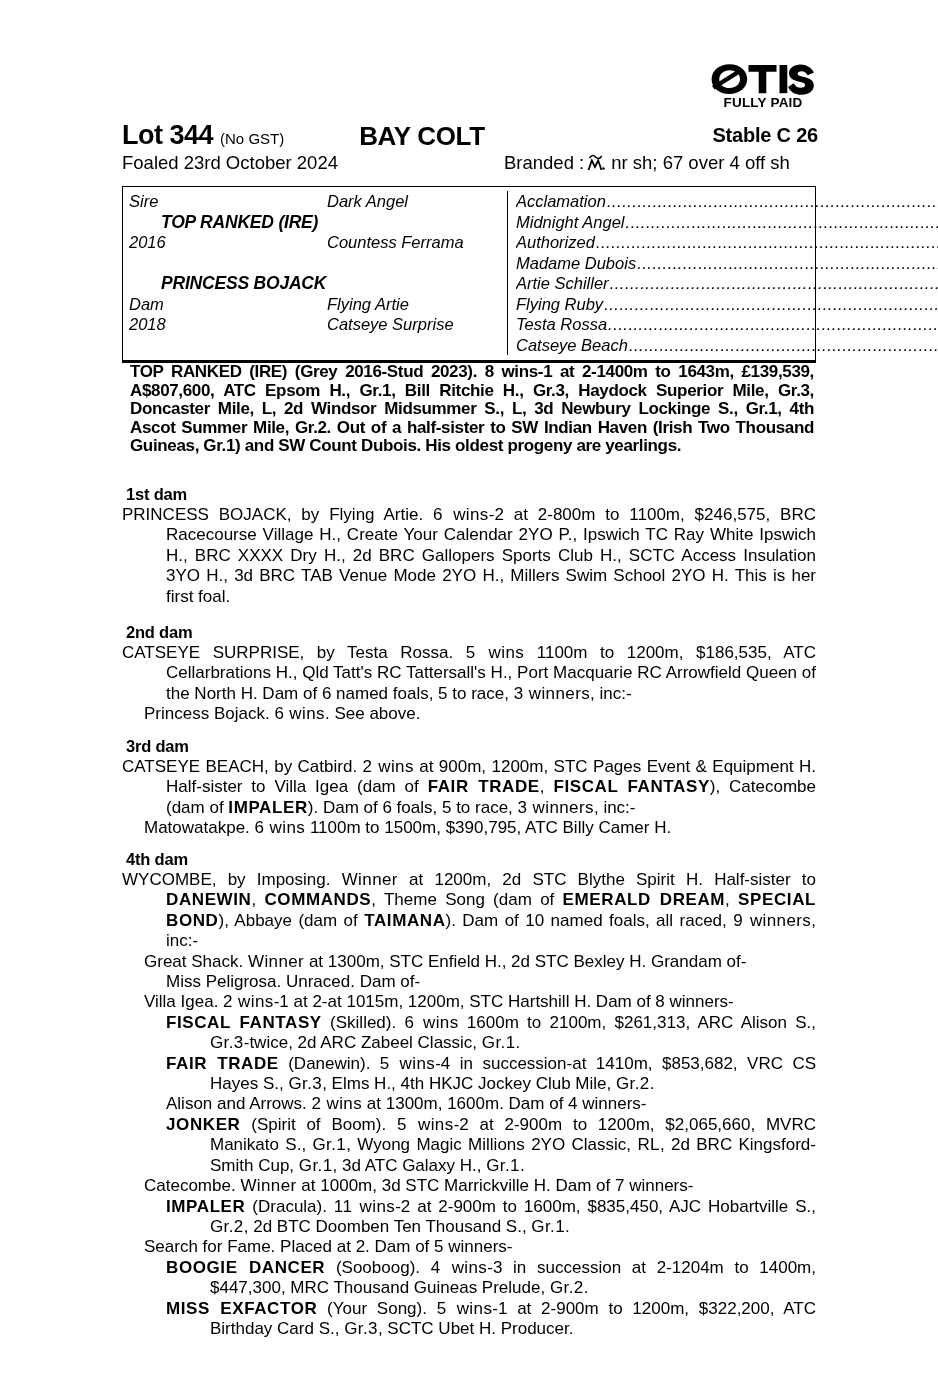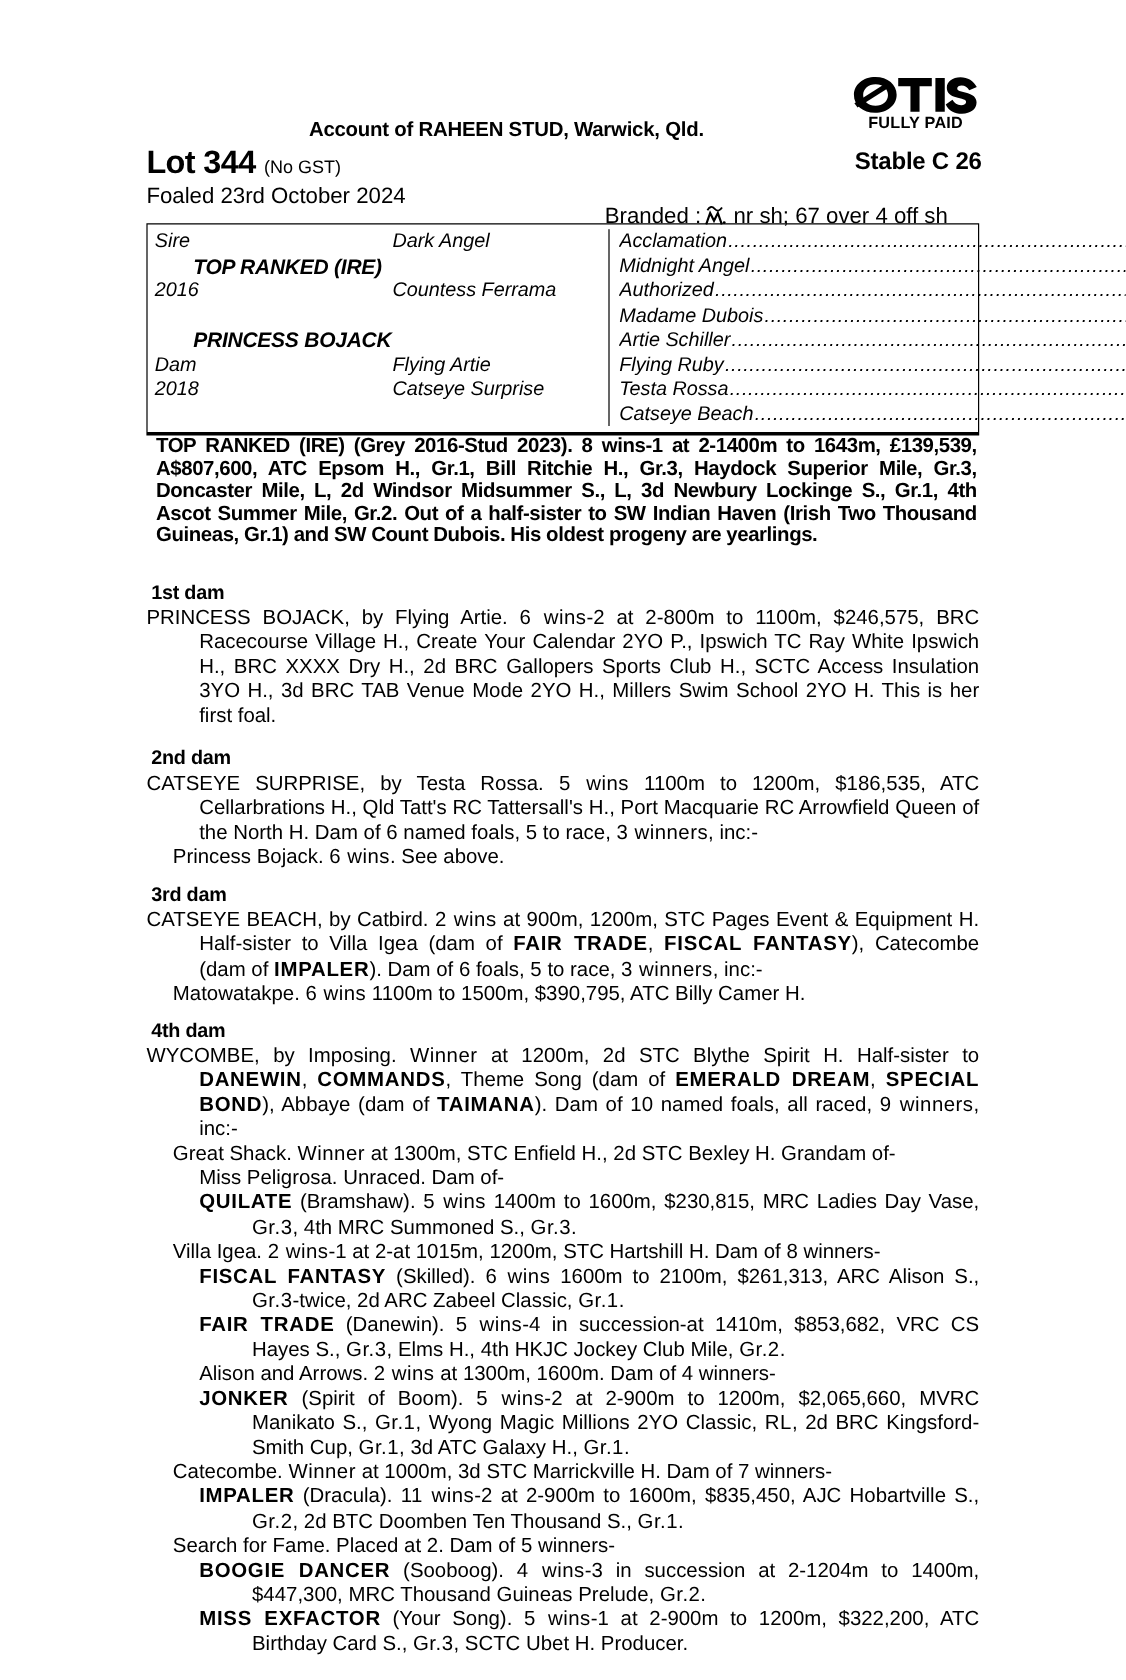--- a/index.html
+++ b/index.html
@@ -110,21 +110,20 @@
     white-space: nowrap;
   }
   .branded {
     position: absolute;
     left: 382px;
     top: 0;
     font-size: 18.5px;
     white-space: nowrap;
     display: flex;
     align-items: baseline;
-    margin-top: 17px;
   }
   .brand-glyph {
     display: inline-block;
     width: 22px;
     height: 17px;
     margin: 0 2px 0 3px;
     position: relative;
     top: 2px;
   }
 
@@ -248,27 +247,27 @@
           <path d="M2.0 24.0 L30.5 6.0 L33.2 9.4 L4.6 27.6 Z"></path>
           <path d="M38.5 3.0 H66.5 V9.8 H56.3 V31.2 H48.7 V9.8 H38.5 Z"></path>
           <path d="M69.5 3.0 H77.3 V31.2 H69.5 Z"></path>
           <path d="M104.0 10.6 c-2.6-5.2-7.6-8.2-13.6-8.2-6.6 0-11.4 3.6-11.4 8.7 0 4.3 2.8 6.8 9.2 8.4 l3.3 0.8 c2.6 0.7 3.6 1.4 3.6 2.7 0 1.6-1.7 2.7-4.2 2.7-3.2 0-5.6-1.5-7.2-4.5 l-5.6 3.8 c2.6 5.3 7.1 7.8 13.6 7.8 7.2 0 12.1-3.8 12.1-9.3 0-4.4-2.8-6.9-9.5-8.5 l-3.2-0.8 c-2.5-0.6-3.4-1.2-3.4-2.5 0-1.4 1.5-2.4 3.7-2.4 2.7 0 4.8 1.3 6.3 3.9 Z"></path>
         </g>
       </svg>
     </span>
     <span class="logo-sub">FULLY PAID</span>
   </div>
 
-  <div class="account-line">Account of RAHEEN STUD, Warwick, Qld.</div>
 
   <div class="row-main">
     <div class="lot-no">
       <span>Lot 344</span>
       <span class="gst">(No GST)</span>
     </div>
+    <div class="colour-sex">BAY COLT</div>
     <div class="stable">Stable C 26</div>
   </div>
 
   <div class="row-sub">
     <div class="foaled">Foaled 23rd October 2024</div>
     <div class="branded">
       <span>Branded :</span>
       <span class="brand-glyph">
         <svg width="22" height="17" viewBox="0 0 22 17" xmlns="http://www.w3.org/2000/svg">
           <path d="M2.5 4.2 C4.5 0.8, 6.6 0.8, 8.6 3.0 C10.6 5.2, 12.7 5.2, 14.7 2.0" stroke="#000" stroke-width="1.5" fill="none"></path>
@@ -367,21 +366,20 @@
   <div class="sec" id="sec-3">
       <div class="dam-head">3rd dam</div>
       <p class="blk hang1"><span>CATSEYE BEACH, by Catbird. </span><span class="kw">2 wins</span><span> at 900m, 1200m, STC Pages Event &amp; Equipment H. Half-sister to Villa Igea (dam of </span><span class="nm">FAIR TRADE</span><span>, </span><span class="nm">FISCAL FANTASY</span><span>), Catecombe (dam of </span><span class="nm">IMPALER</span><span>). Dam of 6 foals, 5 to race, </span><span class="kw">3 winners</span><span>, inc:-</span></p>
       <p class="blk lvl1"><span>Matowatakpe. </span><span class="kw">6 wins</span><span> 1100m to 1500m, $390,795, ATC Billy Camer H.</span></p>
     </div>
   <div class="sec" id="sec-4">
       <div class="dam-head">4th dam</div>
       <p class="blk hang1"><span>WYCOMBE, by Imposing. </span><span class="kw">Winner</span><span> at 1200m, 2d STC Blythe Spirit H. Half-sister to </span><span class="nm">DANEWIN</span><span>, </span><span class="nm">COMMANDS</span><span>, Theme Song (dam of </span><span class="nm">EMERALD DREAM</span><span>, </span><span class="nm">SPECIAL BOND</span><span>), Abbaye (dam of </span><span class="nm">TAIMANA</span><span>). Dam of 10 named foals, all raced, </span><span class="kw">9 winners</span><span>, inc:-</span></p>
       <p class="blk lvl1"><span>Great Shack. </span><span class="kw">Winner</span><span> at 1300m, STC Enfield H., 2d STC Bexley H. Grandam of-</span></p>
       <p class="blk lvl2"><span>Miss Peligrosa. Unraced. Dam of-</span></p>
-      <p class="blk lvl2"><span class="nm">QUILATE</span><span> (Bramshaw). </span><span class="kw">5 wins</span><span> 1400m to 1600m, $230,815, MRC Ladies Day Vase, </span><span class="kw">Gr.3</span><span>, 4th MRC Summoned S., </span><span class="kw">Gr.3</span><span>.</span></p>
       <p class="blk lvl1"><span>Villa Igea. </span><span class="kw">2 wins</span><span>-1 at 2-at 1015m, 1200m, STC Hartshill H. Dam of 8 winners-</span></p>
       <p class="blk lvl2"><span class="nm">FISCAL FANTASY</span><span> (Skilled). </span><span class="kw">6 wins</span><span> 1600m to 2100m, $261,313, ARC Alison S., </span><span class="kw">Gr.3</span><span>-twice, 2d ARC Zabeel Classic, </span><span class="kw">Gr.1</span><span>.</span></p>
       <p class="blk lvl2"><span class="nm">FAIR TRADE</span><span> (Danewin). </span><span class="kw">5 wins</span><span>-4 in succession-at 1410m, $853,682, VRC CS Hayes S., </span><span class="kw">Gr.3</span><span>, Elms H., 4th HKJC Jockey Club Mile, </span><span class="kw">Gr.2</span><span>.</span></p>
       <p class="blk lvl2"><span>Alison and Arrows. </span><span class="kw">2 wins</span><span> at 1300m, 1600m. Dam of 4 winners-</span></p>
       <p class="blk lvl2"><span class="nm">JONKER</span><span> (Spirit of Boom). </span><span class="kw">5 wins</span><span>-2 at 2-900m to 1200m, $2,065,660, MVRC Manikato S., </span><span class="kw">Gr.1</span><span>, Wyong Magic Millions 2YO Classic, </span><span class="kw">RL</span><span>, 2d BRC Kingsford-Smith Cup, </span><span class="kw">Gr.1</span><span>, 3d ATC Galaxy H., </span><span class="kw">Gr.1</span><span>.</span></p>
       <p class="blk lvl1"><span>Catecombe. </span><span class="kw">Winner</span><span> at 1000m, 3d STC Marrickville H. Dam of 7 winners-</span></p>
       <p class="blk lvl2"><span class="nm">IMPALER</span><span> (Dracula). </span><span class="kw">11 wins</span><span>-2 at 2-900m to 1600m, $835,450, AJC Hobartville S., </span><span class="kw">Gr.2</span><span>, 2d BTC Doomben Ten Thousand S., </span><span class="kw">Gr.1</span><span>.</span></p>
       <p class="blk lvl1"><span>Search for Fame. Placed at 2. Dam of 5 winners-</span></p>
       <p class="blk lvl2"><span class="nm">BOOGIE DANCER</span><span> (Sooboog). </span><span class="kw">4 wins</span><span>-3 in succession at 2-1204m to 1400m, $447,300, MRC Thousand Guineas Prelude, </span><span class="kw">Gr.2</span><span>.</span></p>
       <p class="blk lvl2"><span class="nm">MISS EXFACTOR</span><span> (Your Song). </span><span class="kw">5 wins</span><span>-1 at 2-900m to 1200m, $322,200, ATC Birthday Card S., </span><span class="kw">Gr.3</span><span>, SCTC Ubet H. Producer.</span></p>

